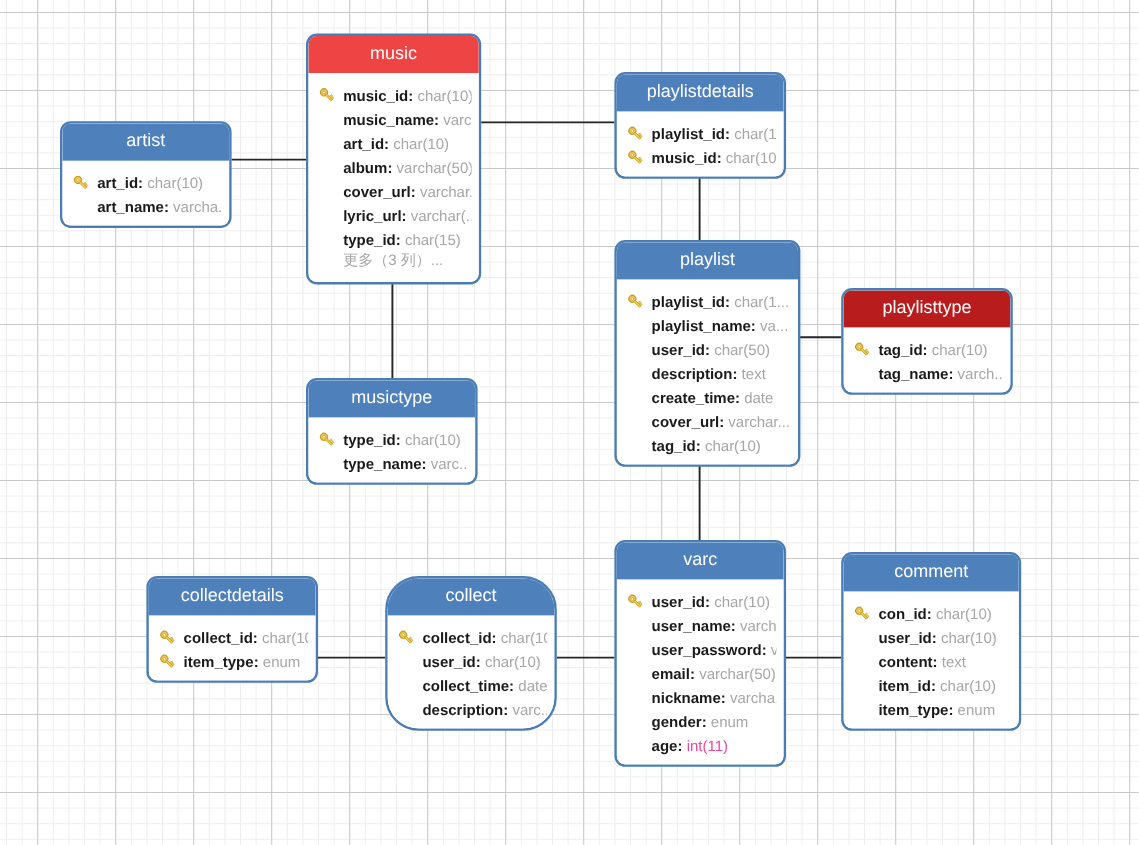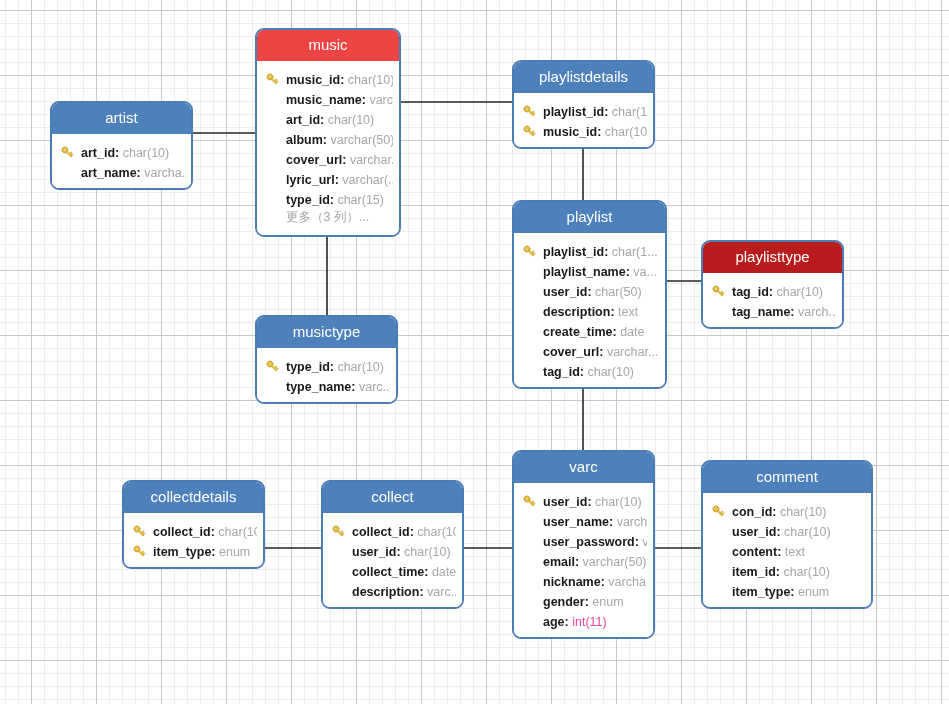--- a/index.html
+++ b/index.html
@@ -344,21 +344,21 @@
           <div class="col-row">
             <span class="key-slot"></span>
             <span class="col-text"><span class="col-name">gender</span><span class="col-name">: </span><span class="col-type" style="color: rgb(166, 166, 166);">enum</span></span>
           </div>
           <div class="col-row">
             <span class="key-slot"></span>
             <span class="col-text"><span class="col-name">age</span><span class="col-name">: </span><span class="col-type" style="color: #ec4899;">int(11)</span></span>
           </div>
         </div>
       </div>
-      <div class="table-box" style="left: 701px; top: 460px; width: 172px;">
+      <div class="table-box" style="left: 701px; top: 460px; width: 150px;">
         <div class="table-header" style="background: rgb(78, 129, 188);">comment</div>
         <div class="table-body">
           <div class="col-row">
             <span class="key-slot">
               <svg width="15" height="15" viewBox="0 0 16 16">
                 <g transform="rotate(-45 8 8)">
                   <circle cx="8" cy="4.2" r="3.1" fill="#f2ca4c" stroke="#c79a22" stroke-width="1"></circle>
                   <circle cx="8" cy="4.2" r="1.15" fill="#ffffff" stroke="#c79a22" stroke-width="0.6"></circle>
                   <rect x="7.1" y="6.6" width="1.8" height="7.4" fill="#f2ca4c" stroke="#c79a22" stroke-width="0.7"></rect>
                   <rect x="8.9" y="10.1" width="2.3" height="1.5" fill="#f2ca4c" stroke="#c79a22" stroke-width="0.6"></rect>
@@ -379,21 +379,21 @@
           <div class="col-row">
             <span class="key-slot"></span>
             <span class="col-text"><span class="col-name">item_id</span><span class="col-name">: </span><span class="col-type" style="color: rgb(166, 166, 166);">char(10)</span></span>
           </div>
           <div class="col-row">
             <span class="key-slot"></span>
             <span class="col-text"><span class="col-name">item_type</span><span class="col-name">: </span><span class="col-type" style="color: rgb(166, 166, 166);">enum</span></span>
           </div>
         </div>
       </div>
-      <div class="table-box" style="left: 321px; top: 480px; width: 143px;">
+      <div class="table-box" style="left: 321px; top: 480px; width: 143px; border-radius: 28px;">
         <div class="table-header" style="background: rgb(78, 129, 188);">collect</div>
         <div class="table-body">
           <div class="col-row">
             <span class="key-slot">
               <svg width="15" height="15" viewBox="0 0 16 16">
                 <g transform="rotate(-45 8 8)">
                   <circle cx="8" cy="4.2" r="3.1" fill="#f2ca4c" stroke="#c79a22" stroke-width="1"></circle>
                   <circle cx="8" cy="4.2" r="1.15" fill="#ffffff" stroke="#c79a22" stroke-width="0.6"></circle>
                   <rect x="7.1" y="6.6" width="1.8" height="7.4" fill="#f2ca4c" stroke="#c79a22" stroke-width="0.7"></rect>
                   <rect x="8.9" y="10.1" width="2.3" height="1.5" fill="#f2ca4c" stroke="#c79a22" stroke-width="0.6"></rect>

